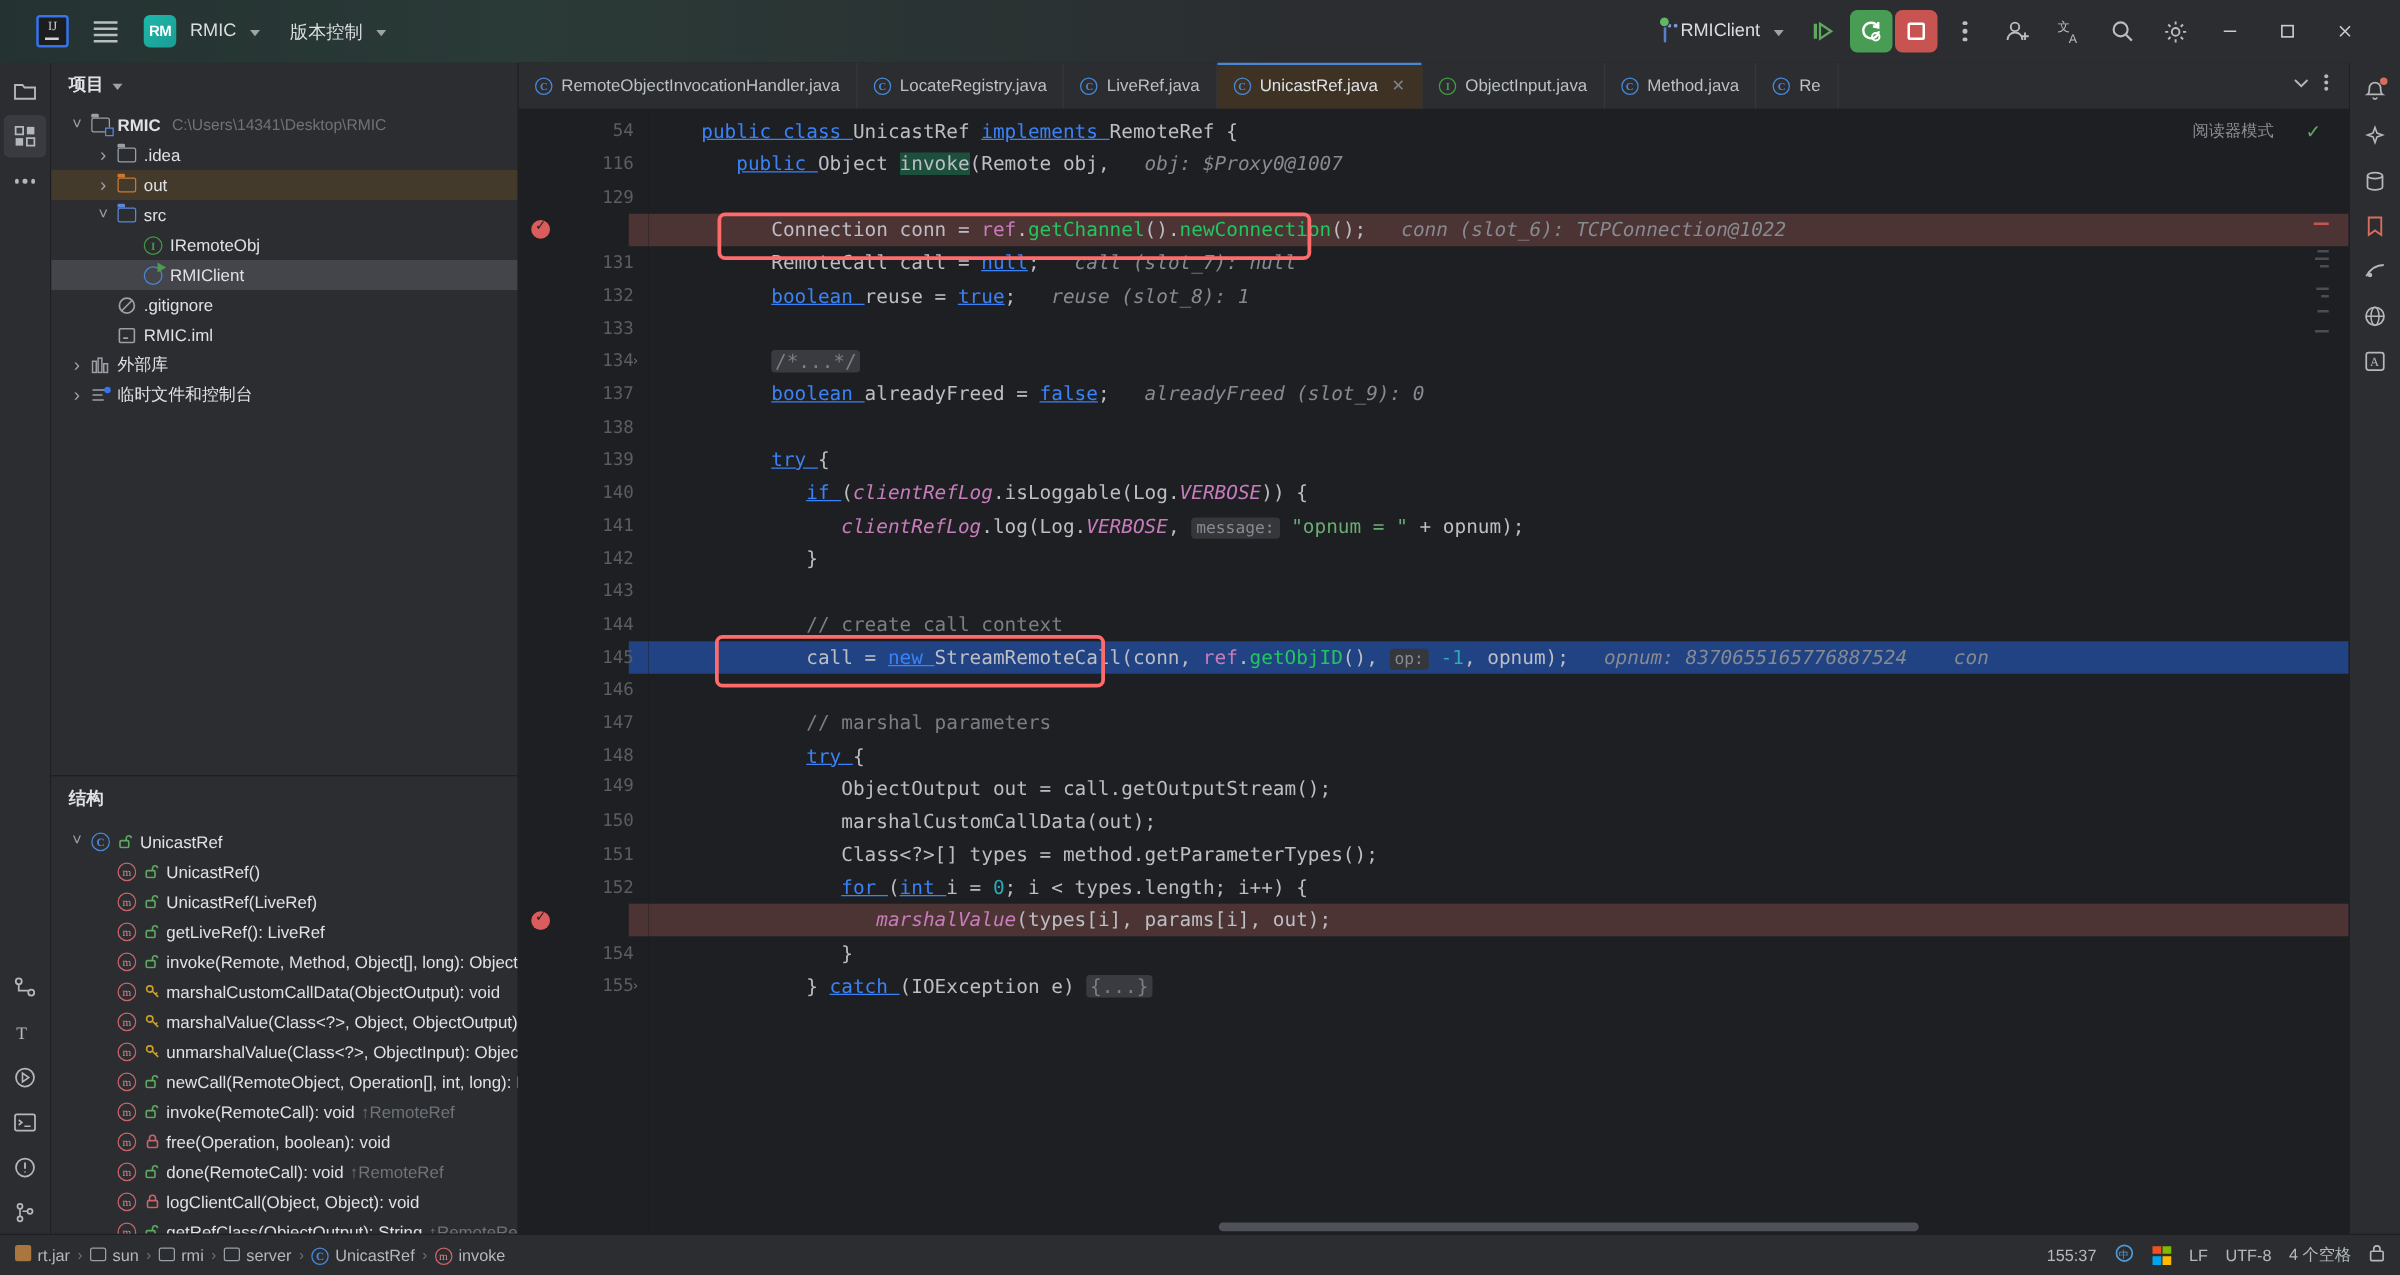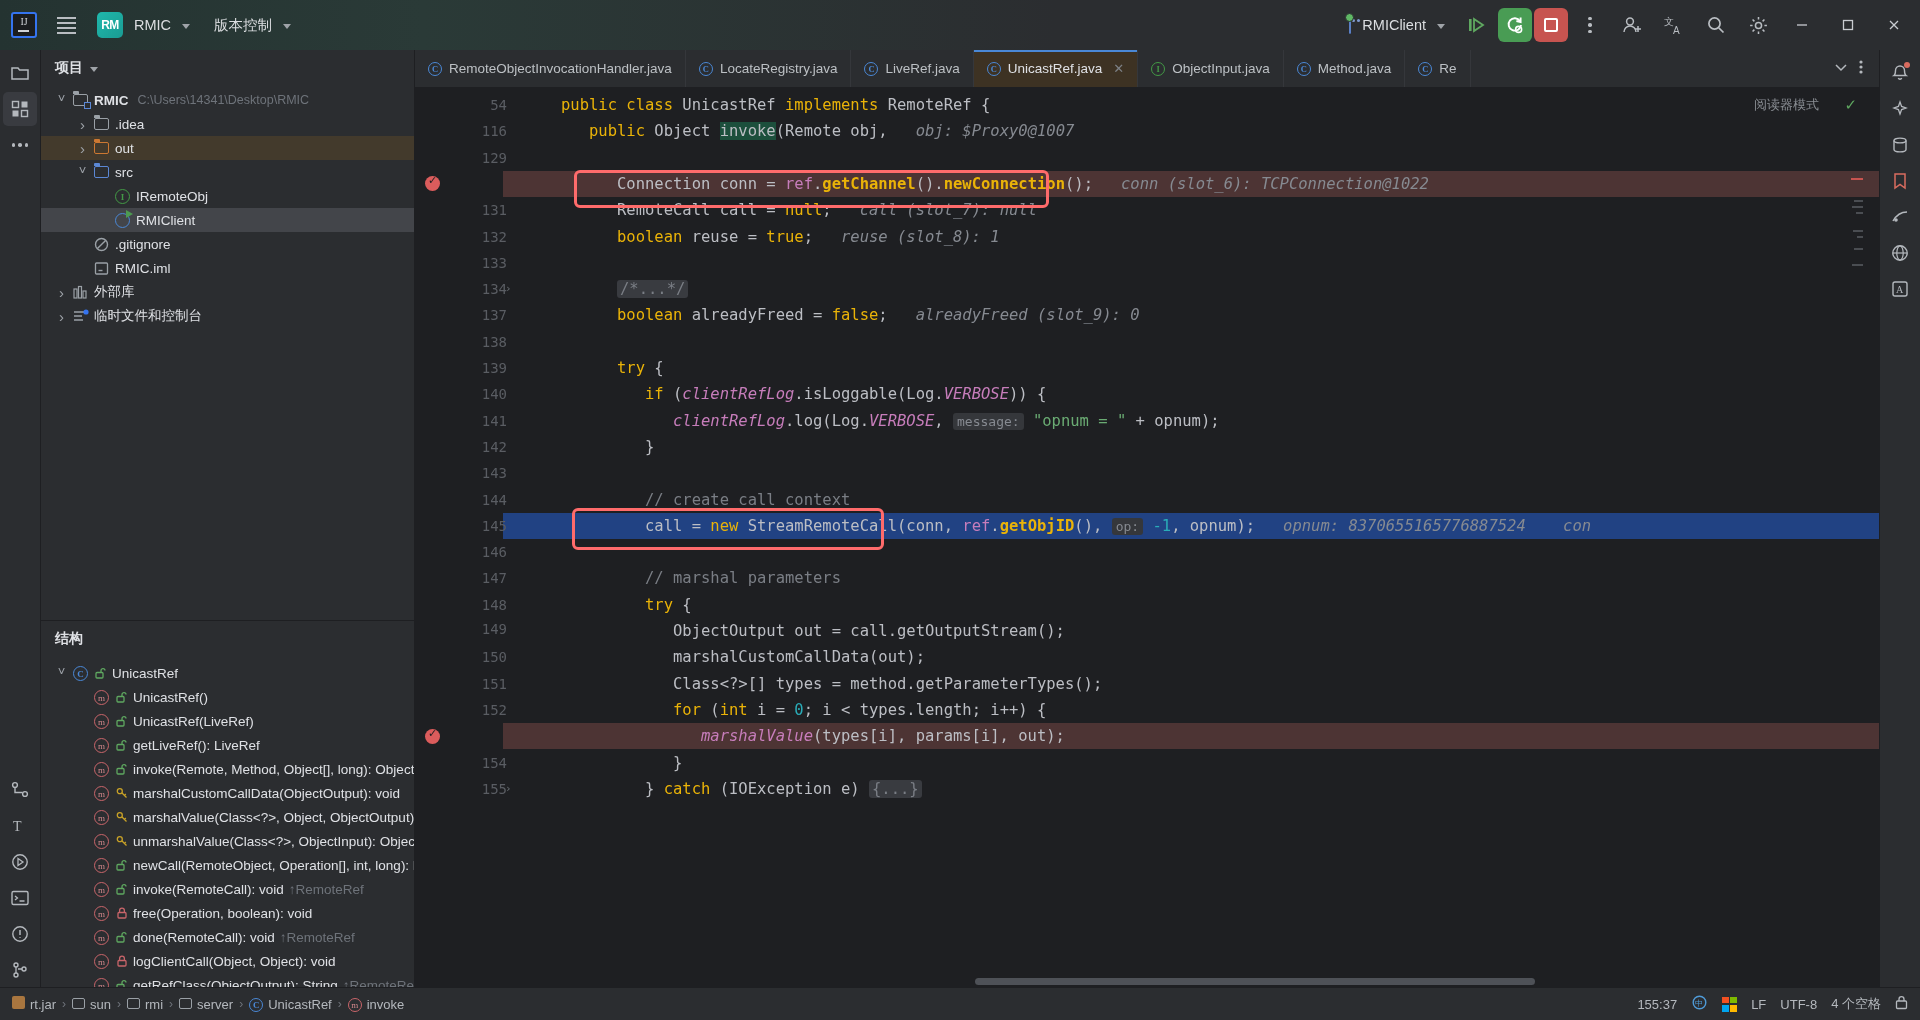--- a/index.html
+++ b/index.html
@@ -9,21 +9,21 @@
     font-family: "Liberation Sans", sans-serif;
     overflow: hidden;
     color: #dfe1e5;
   }
   .app { width: 1920px; height: 1020px; display: flex; flex-direction: column; position: relative; }
 
   
   .titlebar {
     height: 50px; flex: 0 0 50px;
     background: linear-gradient(90deg, #243331 0%, #2a3a37 22%, #2b2d30 55%, #2b2d30 100%);
-    display: flex; align-items: center; padding: 0 4px; gap: 2px;
+    display: flex; align-items: center; padding: 0 22px; gap: 2px;
     position: relative;
   }
   .tb-ico {
     width: 40px; height: 40px; display: flex; align-items: center; justify-content: center;
     border-radius: 5px; cursor: default; flex: 0 0 auto;
   }
   .ij-logo {
     width: 26px; height: 26px; border: 2px solid #3574f0; border-radius: 3px;
     background: #1b1d1f; display: flex; align-items: flex-start; justify-content: center;
     font-size: 10px; color: #cfd2d6; font-family: "Liberation Serif", serif; line-height: 1;
@@ -189,25 +189,25 @@
   .cline {
     position: absolute; left: 0; right: 0; height: 26.3px; line-height: 26.3px; white-space: pre;
     padding-left: 14px; color: #bcbec4;
   }
   .rowbg { position: absolute; left: 0; right: 0; height: 26.3px; }
   .bg-bp { background: #4d3434; }
   .bg-sel { background: #214283; }
   .fold-col { position: absolute; left: 90px; width: 14px; color: #6b7075; font-size: 11px; }
 
   
-  .kw { color: #eab308; }
+  .kw { color: #3b82f6; text-decoration: underline; }
   .str { color: #6aab73; }
   .num { color: #2aacb8; }
   .cmt { color: #7a7e85; }
-  .fn { color: #eab308; font-weight: bold; }
+  .fn { color: #22c55e; }
   .fld { color: #c77dbb; }
   .stat-i { color: #c77dbb; font-style: italic; }
   .typ { color: #bcbec4; }
   .punct { color: #bcbec4; }
   .hintv { color: #868a91; font-style: italic; }
   .paramhint {
     color: #868a91; background: #35373b; border-radius: 3px; padding: 1px 4px; font-size: 13px;
     font-style: normal;
   }
   .hlmatch { background: #1c4f3c; color: #bcbec4; }

